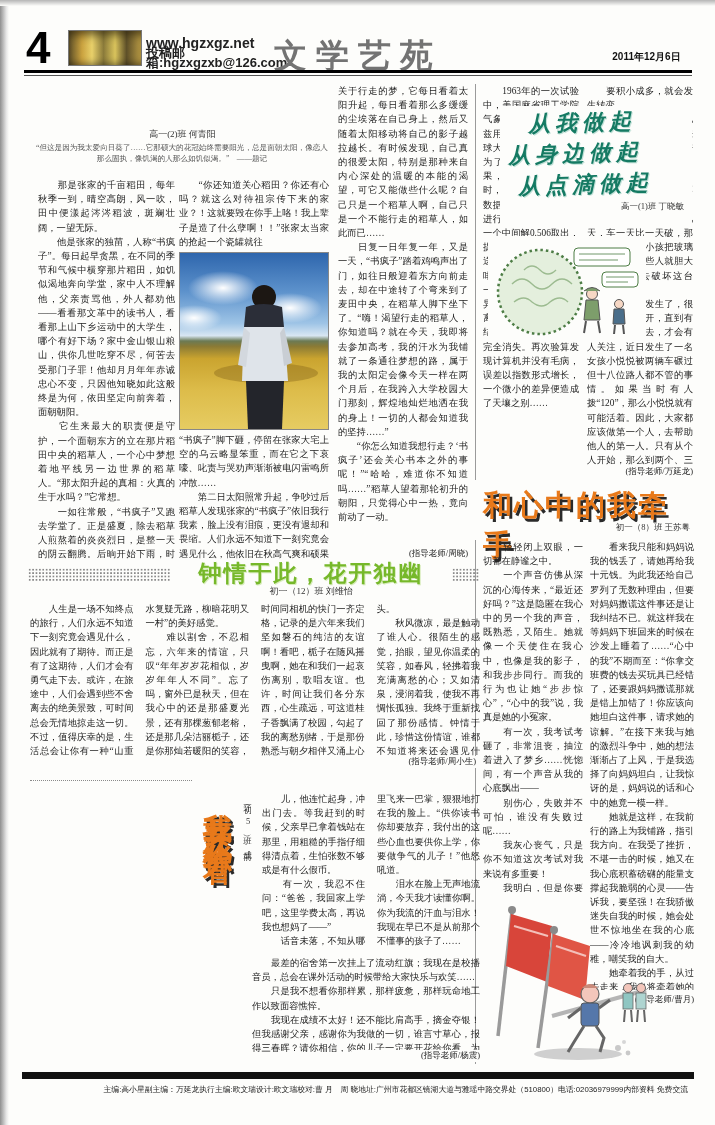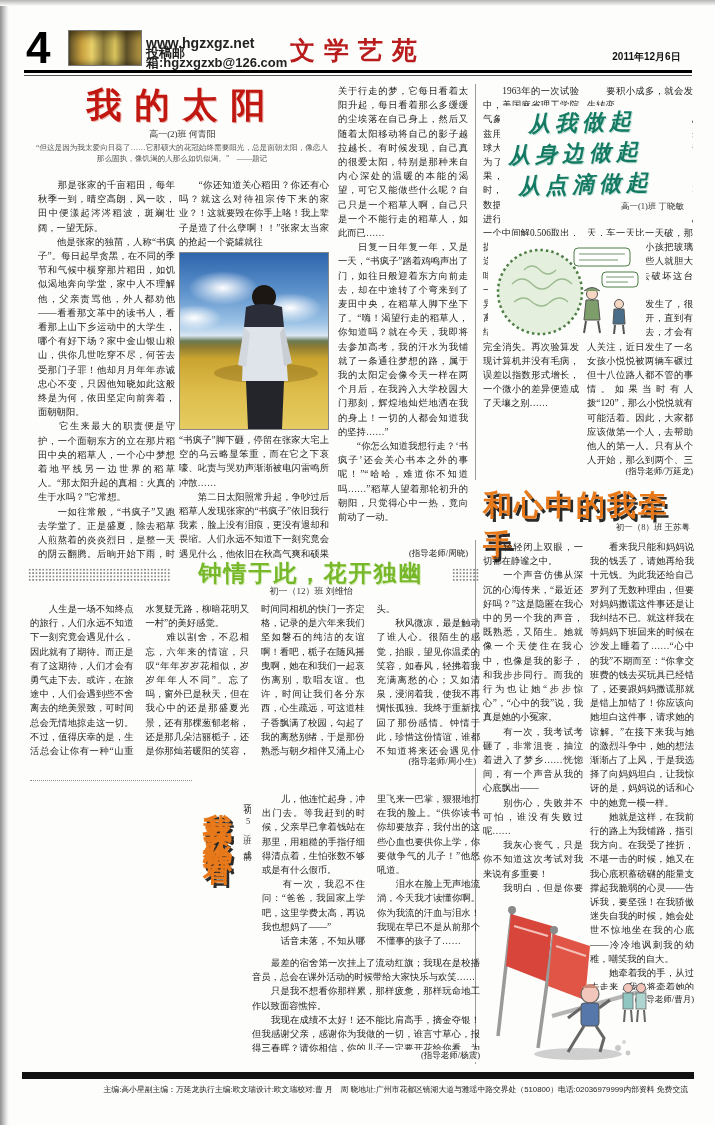--- a/index.html
+++ b/index.html
@@ -11,21 +11,21 @@
   .adv{font-size:8.5px;color:#222;text-align:right;background:#fdfdfb;}
   .edge-l{left:0;top:0;width:9px;height:1125px;background:linear-gradient(90deg,#8f8f8f,#e6e6e6 70%,#fdfdfb);}
   .edge-t{left:0;top:0;width:715px;height:6px;background:linear-gradient(180deg,#b5b5b5,#fdfdfb);}
   
   .pagenum{font-family:"Liberation Sans",sans-serif;font-size:44px;font-weight:900;line-height:44px;color:#000;}
   .hphoto{width:72px;height:34px;border:1px solid #777;
           background:linear-gradient(90deg,#5d4f28,#caa23f 18%,#e8d06a 32%,#8a7a3a 48%,#d9c35c 64%,#5d4f28 80%,#b89a44);
           box-shadow:inset 0 10px 8px -6px rgba(40,30,10,.65), inset 0 -6px 6px -4px rgba(0,0,0,.4);}
   .site{font-family:"Liberation Sans",sans-serif;font-size:14px;font-weight:bold;color:#222;line-height:10px;}
   .mail{font-family:"Liberation Sans",sans-serif;font-size:13px;font-weight:bold;color:#222;line-height:10px;}
-  .section{font-size:25px;font-weight:900;letter-spacing:9px;text-align:center;color:#b91c1c;}
+  .section{font-size:33px;font-weight:900;letter-spacing:9px;text-align:center;color:#737373;}
   .date{font-family:"Liberation Sans",sans-serif;font-size:10px;font-weight:bold;color:#111;text-align:right;}
   .rule-thick{height:3px;background:#000;}
   .rule-thin{height:1px;background:#555;}
   
   .t-sun{font-size:35px;font-weight:900;color:#c01810;letter-spacing:13px;text-align:center;
          text-shadow:1px 1px 0 #e9b3ad;}
   .byline{font-size:9px;color:#333;text-align:center;}
   .epi{font-size:7.6px;line-height:11px;color:#555;text-align:center;}
   .t-start{font-size:22px;line-height:31px;font-weight:bold;font-style:italic;color:#157a63;
            letter-spacing:5px;text-shadow:1px 1px 0 #bfe0d6;transform:rotate(-2deg);}
@@ -60,21 +60,20 @@
   <div class="abs hphoto" style="left:68px;top:30px;"></div>
   <div class="abs" style="left:146px;top:38px;width:120px;">
     <div class="site">www.hgzxgz.net</div>
     <div class="mail">投稿邮箱:hgzxgzxb@126.com</div>
   </div>
   <div class="abs section" style="left:250px;top:34px;width:216px;">文学艺苑</div>
   <div class="abs date" style="left:589px;top:50px;width:115px;text-align:center;">2011年12月6日</div>
   <div class="abs rule-thick" style="left:24px;top:70px;width:668px;"></div>
   <div class="abs rule-thin" style="left:24px;top:75px;width:668px;"></div>
 
-  <div class="abs t-sun" style="left:40px;top:82px;width:285px;">我的太阳</div>
   <div class="abs byline" style="left:40px;top:128px;width:285px;">高一(2)班 何青阳</div>
   <div class="abs epi" style="left:34px;top:142px;width:296px;">“但这是因为我太爱向日葵了……它那硕大的花冠始终需要阳光，总是面朝太阳，像恋人那么固执，像饥渴的人那么如饥似渴。”　——题记</div>
   <div class="abs txt" style="left:38px;top:178px;width:137px;height:385px;">　　那是张家的千亩稻田，每年秋季一到，晴空高朗，风一吹，田中便漾起涔涔稻波，斑斓壮阔，一望无际。
 　　他是张家的独苗，人称“书疯子”。每日起早贪黑，在不同的季节和气候中横穿那片稻田，如饥似渴地奔向学堂，家中人不理解他，父亲责骂他，外人都劝他——看看那文革中的读书人，看看那上山下乡运动中的大学生，哪个有好下场？家中金山银山粮山，供你几世吃穿不尽，何苦去受那门子罪！他却月月年年赤诚忠心不变，只因他知晓如此这般终是为何，依田坚定向前奔着，面朝朝阳。
 　　它生来最大的职责便是守护，一个面朝东方的立在那片稻田中央的稻草人，一个心中梦想着地平线另一边世界的稻草人。“那太阳升起的真相：火真的生于水吗？”它常想。
 　　一如往常般，“书疯子”又跑去学堂了。正是盛夏，除去稻草人煎熬着的炎炎烈日，是整一天的阴云翻腾。后晌开始下雨，时有时停，直到午夜滂沱大雨才真正来临，却见此时“书疯子”才越过了山路急急往家里赶，衣服已湿透，刘海黏在前额上，丧气地耷拉着，他不停地抹去脸上的雨水。担心地看看稻田中被豆大的雨滴砸弯了腰的稻子，甩了甩头奋力地奔向家去，在泥泞的田径中踏下一个个深浅不一的脚印。泥水飞溅起，跳着，舞打着旋儿，拥抱亲吻着他的外袍……</div>
 
   <div class="abs" style="left:179px;top:178px;width:150px;height:385px;overflow:hidden;">
     <div class="txt">　　“你还知道关心稻田？你还有心吗？就这么对待祖宗传下来的家业？！这就要毁在你手上咯！我上辈子是造了什么孽啊！！”张家太当家的抢起一个瓷罐就往</div>
     <div class="fphoto" style="margin:3px 0;">

